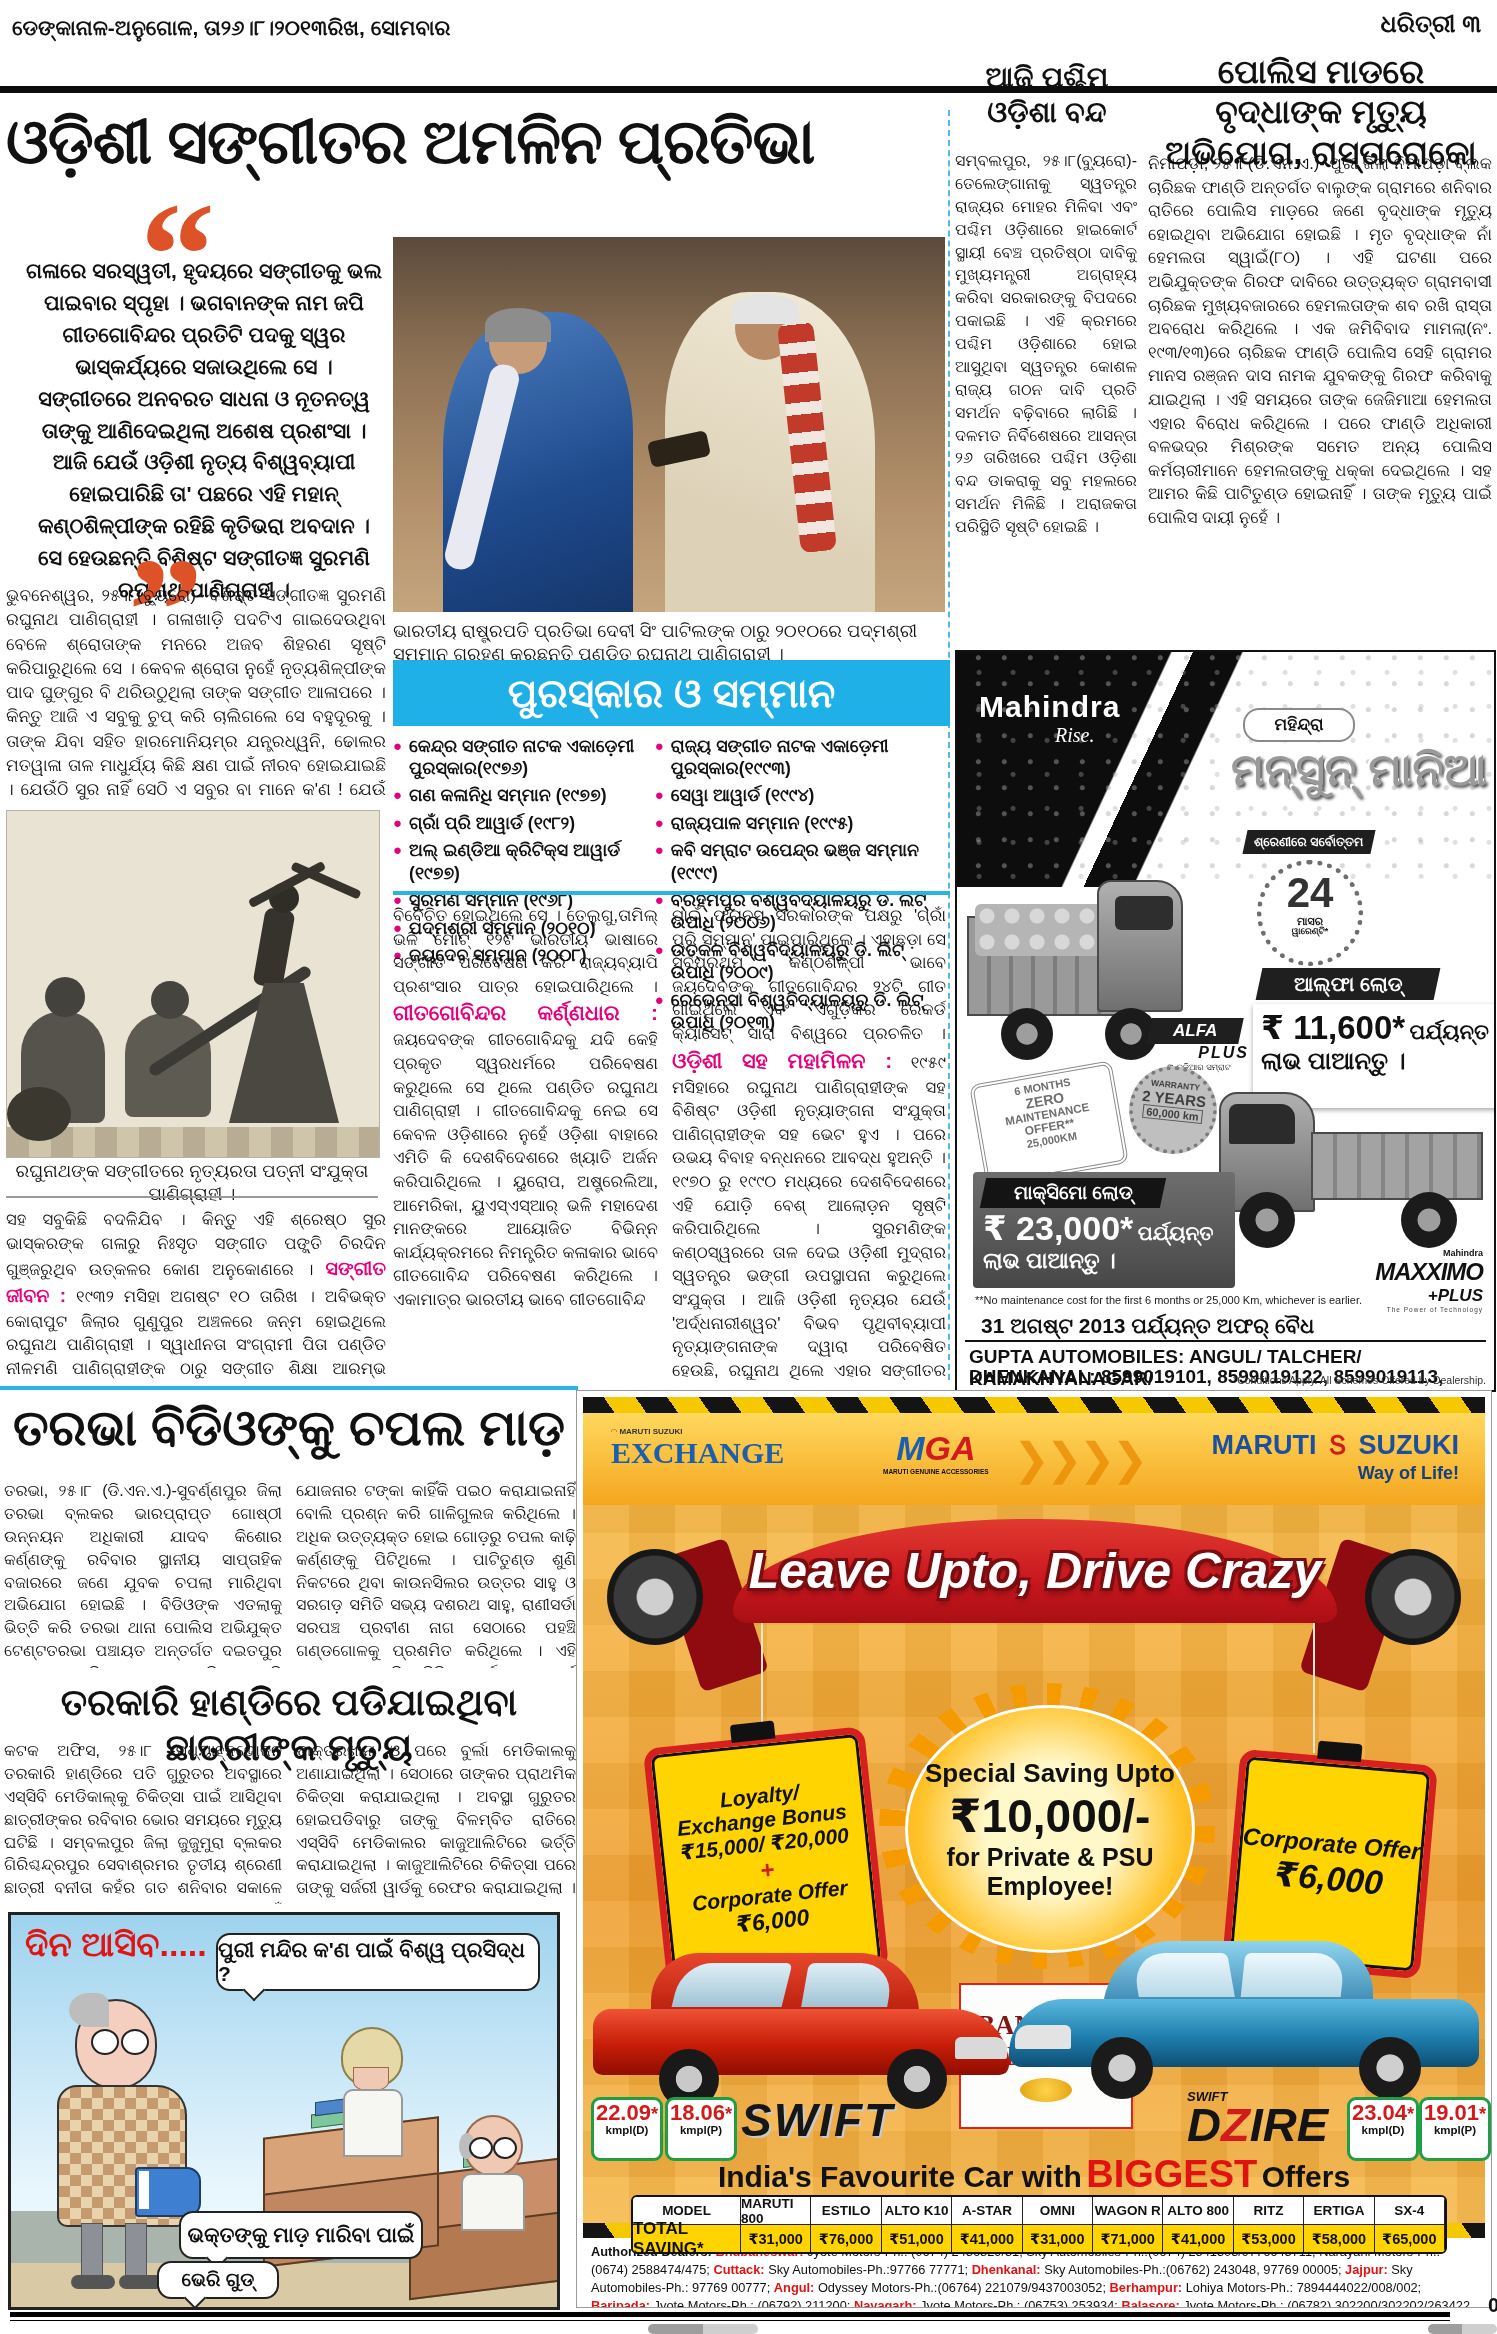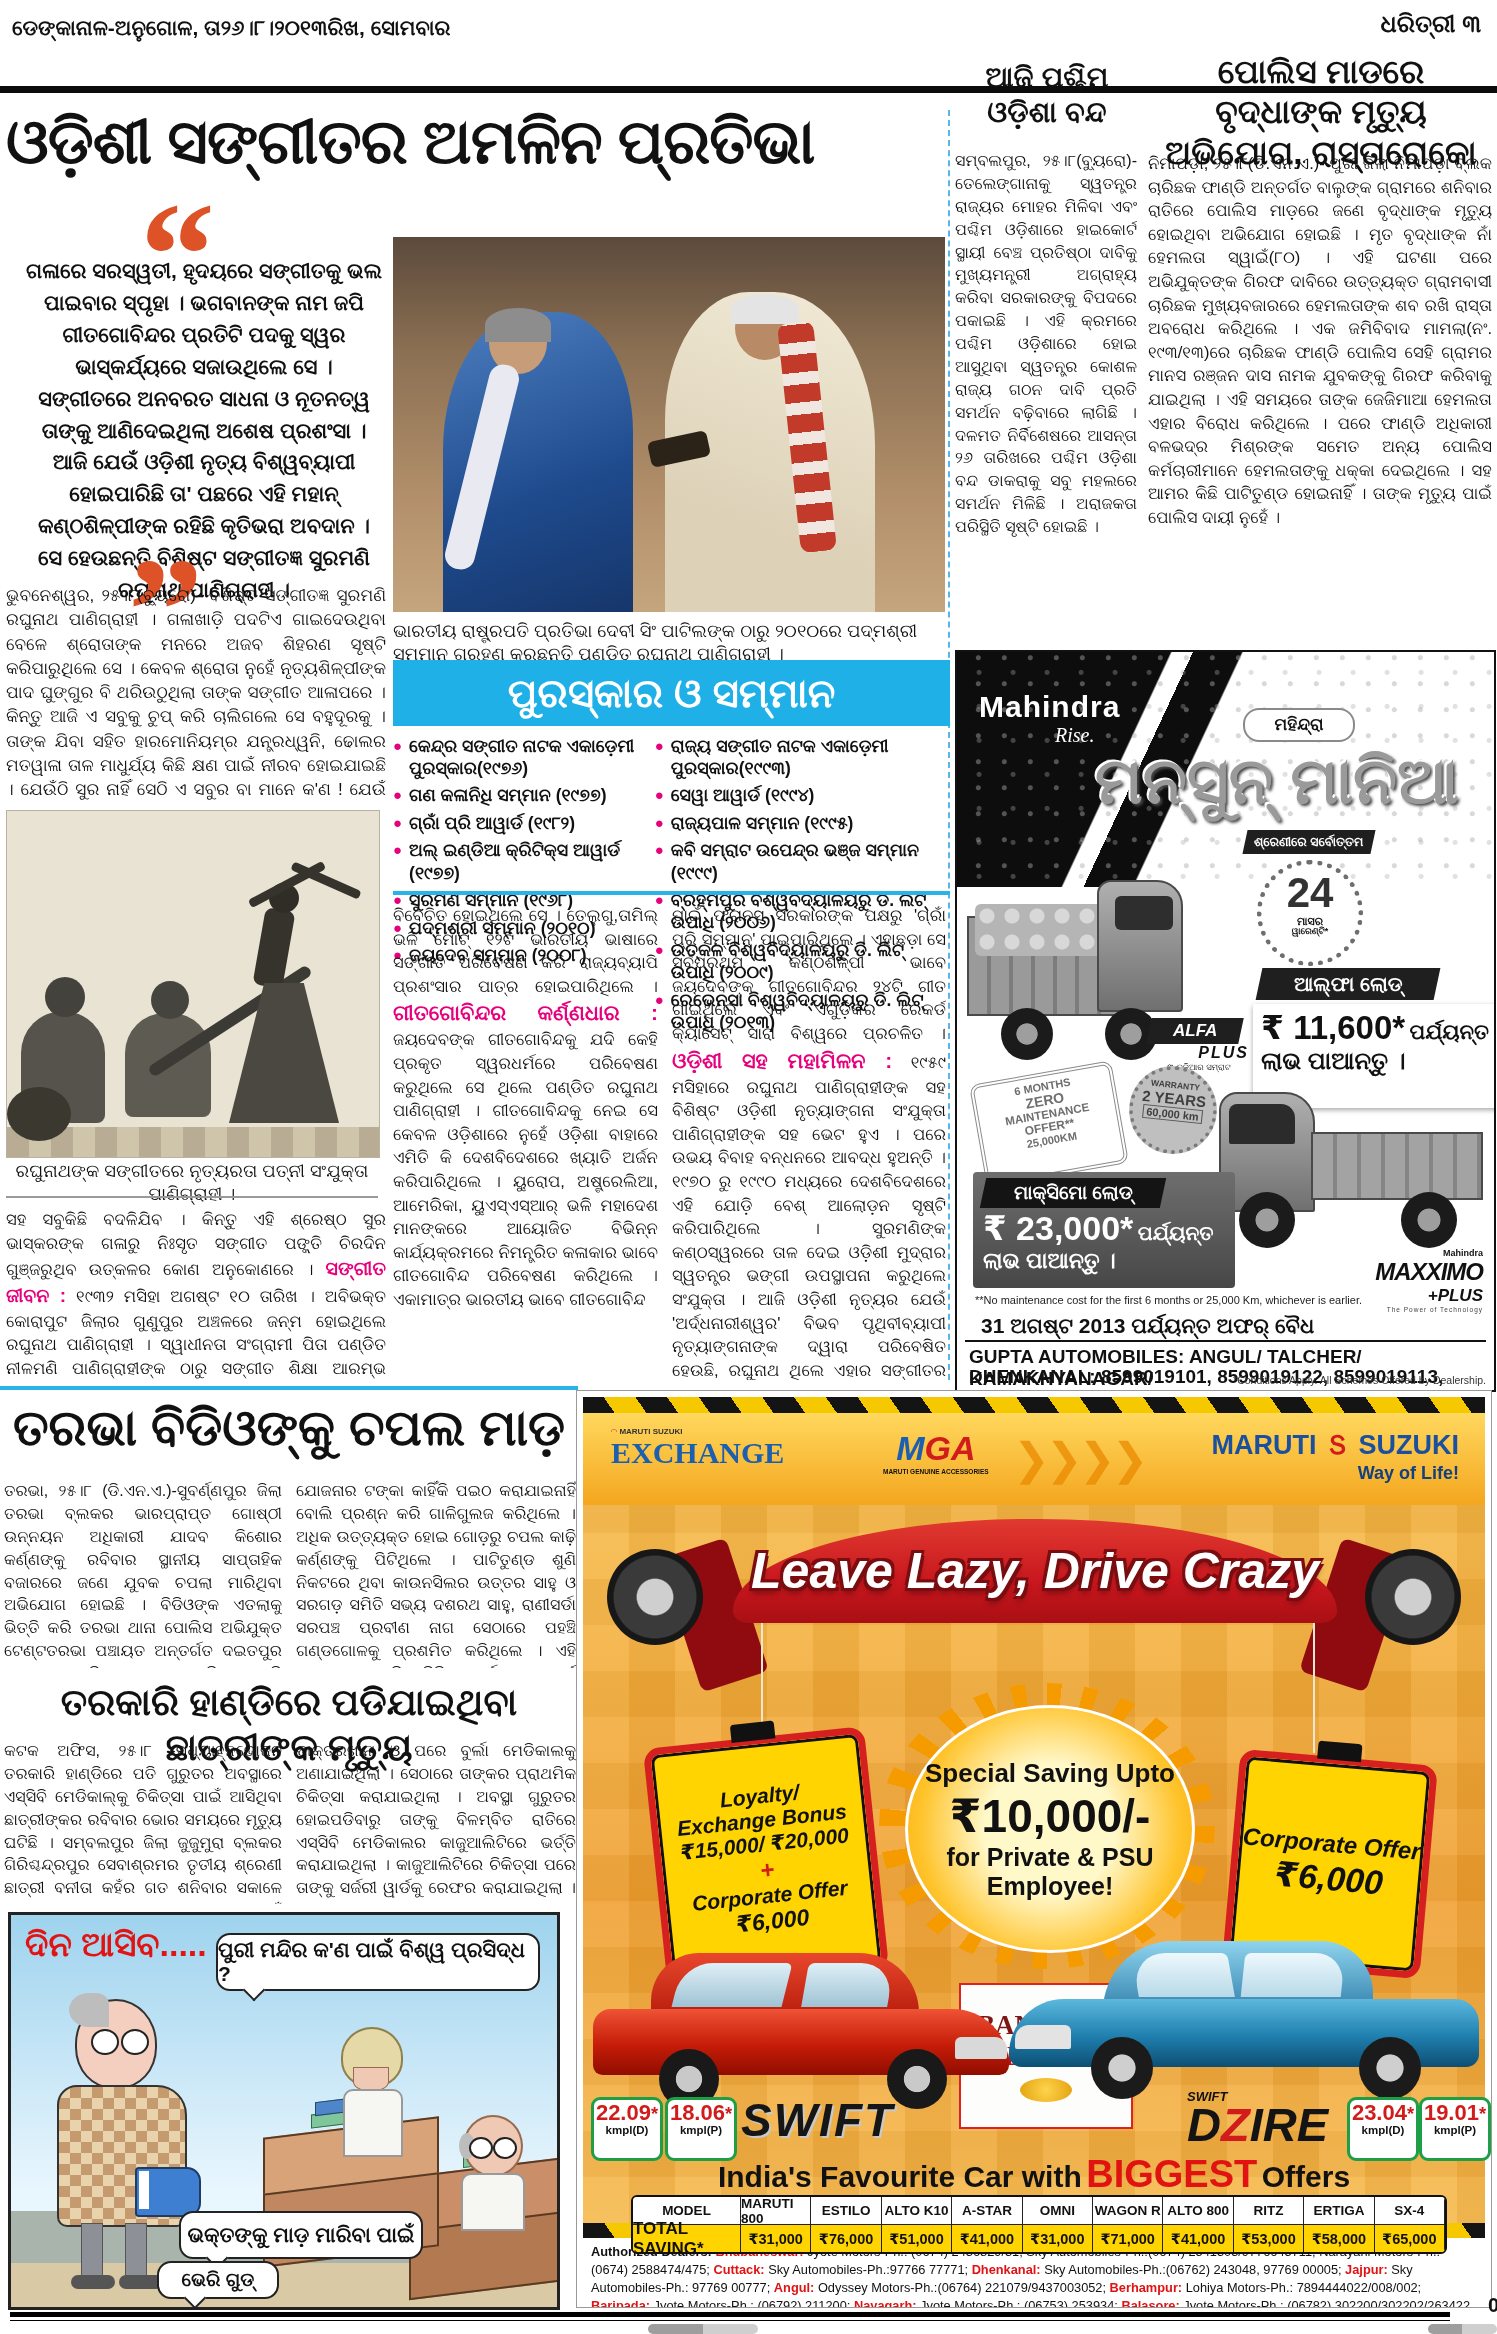--- a/index.html
+++ b/index.html
@@ -213,22 +213,22 @@
 
   <div class="abs h-med odia" style="left:1150px;top:52px;width:342px;font-size:33px;">ପୋଲିସ ମାଡ଼ରେ ବୃଦ୍ଧାଙ୍କ ମୃତ୍ୟୁ ଅଭିଯୋଗ, ରାସ୍ତାରୋକୋ</div>
   <div class="abs jt odia" style="left:1148px;top:152px;width:344px;height:480px;font-size:16.5px;">ନିମାପଡ଼ା, ୨୫।୮(ଡି.ଏନ.ଏ.)- ପୁରୀ ଜିଲା ନିମାପଡ଼ା ବ୍ଲକ ଚାରିଛକ ଫାଣ୍ଡି ଅନ୍ତର୍ଗତ ବାଲୁଙ୍କ ଗ୍ରାମରେ ଶନିବାର ରାତିରେ ପୋଲିସ ମାଡ଼ରେ ଜଣେ ବୃଦ୍ଧାଙ୍କ ମୃତ୍ୟୁ ହୋଇଥିବା ଅଭିଯୋଗ ହୋଇଛି । ମୃତ ବୃଦ୍ଧାଙ୍କ ନାଁ ହେମଲତା ସ୍ୱାଇଁ(୮୦) । ଏହି ଘଟଣା ପରେ ଅଭିଯୁକ୍ତଙ୍କ ଗିରଫ ଦାବିରେ ଉତ୍ତ୍ୟକ୍ତ ଗ୍ରାମବାସୀ ଚାରିଛକ ମୁଖ୍ୟବଜାରରେ ହେମଲତାଙ୍କ ଶବ ରଖି ରାସ୍ତା ଅବରୋଧ କରିଥିଲେ । ଏକ ଜମିବିବାଦ ମାମଲା(ନଂ. ୧୯୩/୧୩)ରେ ଚାରିଛକ ଫାଣ୍ଡି ପୋଲିସ ସେହି ଗ୍ରାମର ମାନସ ରଞ୍ଜନ ଦାସ ନାମକ ଯୁବକଙ୍କୁ ଗିରଫ କରିବାକୁ ଯାଇଥିଲା । ଏହି ସମୟରେ ତାଙ୍କ ଜେଜିମାଆ ହେମଲତା ଏହାର ବିରୋଧ କରିଥିଲେ । ପରେ ଫାଣ୍ଡି ଅଧିକାରୀ ବଳଭଦ୍ର ମିଶ୍ରଙ୍କ ସମେତ ଅନ୍ୟ ପୋଲିସ କର୍ମଚାରୀମାନେ ହେମଲତାଙ୍କୁ ଧକ୍କା ଦେଇଥିଲେ । ସହ ଆମର କିଛି ପାଟିତୁଣ୍ଡ ହୋଇନାହିଁ । ତାଙ୍କ ମୃତ୍ୟୁ ପାଇଁ ପୋଲିସ ଦାୟୀ ନୁହେଁ ।</div>
 
   <div class="abs mah" style="left:955px;top:650px;width:537px;height:738px;">
     <div class="abs mah-head" style="left:0;top:0;width:537px;height:235px;"></div>
     <div class="abs" style="left:22px;top:38px;color:#fff;font-size:30px;font-weight:900;letter-spacing:1px;">Mahindra</div>
     <div class="abs" style="left:98px;top:72px;color:#fff;font-size:20px;font-style:italic;font-family:'Liberation Serif','DejaVu Serif',serif;">Rise.</div>
     <div class="abs odia" style="left:286px;top:56px;width:108px;height:30px;background:#fff;border:2px solid #8a8a8a;border-radius:16px;
          display:flex;align-items:center;justify-content:center;font-weight:900;font-size:17px;">ମହିନ୍ଦ୍ରା</div>
-    <div class="abs odia center" style="left:110px;top:92px;width:420px;font-size:64px;font-weight:900;color:#9a9a9a;
-         text-shadow:-2px -2px 0 #fff,2px 2px 3px #4a4a4a;">ମନ୍‌ସୁନ୍ ମାନିଆ</div>
+    <div class="abs odia center" style="left:110px;top:92px;width:420px;font-size:45px;font-weight:900;color:#9a9a9a;
+         text-shadow:-2px -2px 0 #fff,2px 2px 3px #4a4a4a;text-align:right;">ମନ୍‌ସୁନ୍ ମାନିଆ</div>
 
     <div class="abs" style="left:10px;top:168px;width:252px;height:240px;">
       <div class="abs truckbody" style="left:0;bottom:44px;width:168px;height:96px;background:repeating-linear-gradient(90deg,#9a9a9a 0 18px,#7c7c7c 18px 22px);"></div>
       <div class="abs" style="left:8px;bottom:104px;width:150px;height:52px;background:radial-gradient(circle at 12px 12px,#d8d8d8 7px,transparent 8px) 0 0/25px 26px,#b5b5b5;border-radius:6px;"></div>
       <div class="abs truckbody" style="right:36px;bottom:48px;width:82px;height:128px;border-radius:14px 26px 4px 4px;"></div>
       <div class="abs" style="right:46px;bottom:130px;width:58px;height:34px;background:#2e2e2e;border-radius:6px;"></div>
       <div class="wheel" style="left:34px;bottom:0;width:52px;height:52px;"></div>
       <div class="wheel" style="right:62px;bottom:0;width:52px;height:52px;"></div>
     </div>
 
@@ -387,21 +387,21 @@
     </div>
 
     <div class="abs mar-body" style="left:6px;top:114px;width:902px;height:718px;">
 
       <div class="abs" style="left:24px;top:44px;width:96px;height:96px;border-radius:50%;background:radial-gradient(circle,#cfcfcf 0 26%,#3a3a3a 28% 60%,#171717 62% 100%);z-index:3;"></div>
       <div class="abs" style="right:24px;top:44px;width:96px;height:96px;border-radius:50%;background:radial-gradient(circle,#cfcfcf 0 26%,#3a3a3a 28% 60%,#171717 62% 100%);z-index:3;"></div>
 
       <div class="abs" style="left:96px;top:40px;width:70px;height:140px;background:#8f0b10;transform:rotate(-18deg);border-radius:8px;z-index:2;"></div>
       <div class="abs" style="right:96px;top:40px;width:70px;height:140px;background:#8f0b10;transform:rotate(18deg);border-radius:8px;z-index:2;"></div>
       <div class="abs ribbon" style="left:150px;top:14px;width:604px;height:104px;">
-        <span class="txt">Leave Lazy, Drive Crazy</span>
+        <span class="txt">Leave Upto, Drive Crazy</span>
       </div>
 
       <div class="abs" style="left:178px;top:118px;width:2px;height:112px;background:#efe7d2;z-index:4;"></div>
       <div class="abs" style="right:170px;top:118px;width:2px;height:130px;background:#efe7d2;z-index:4;"></div>
 
       <div class="abs sign odia" style="left:72px;top:232px;width:208px;height:230px;transform:rotate(-6deg);">
         <div class="clip"></div>
         <div style="font-size:21px;">Loyalty/</div>
         <div style="font-size:21px;">Exchange Bonus</div>
         <div style="font-size:21px;">₹15,000/ ₹20,000</div>

